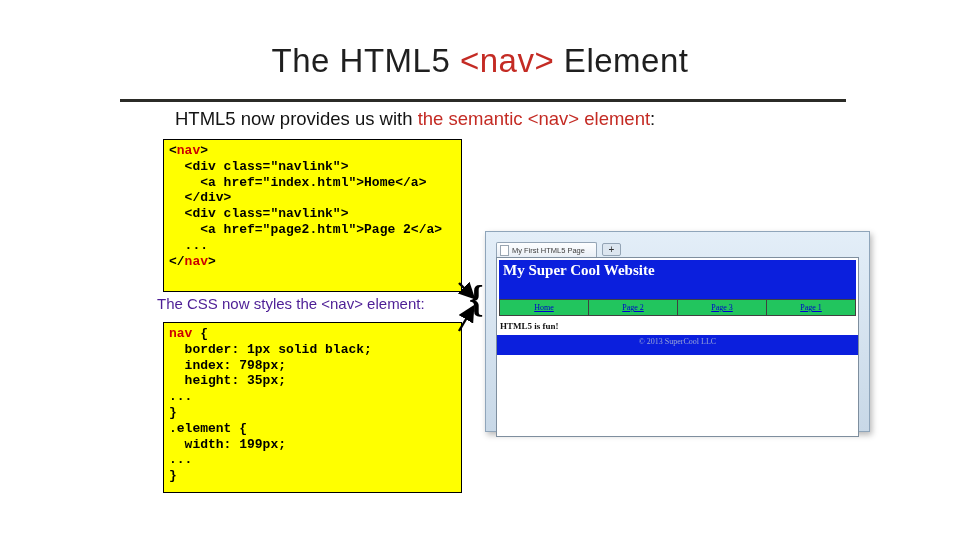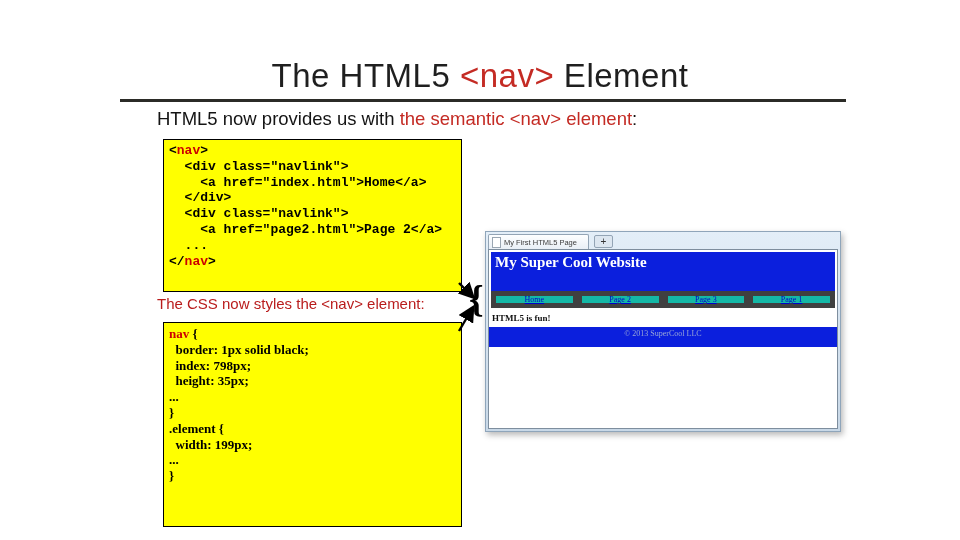--- a/index.html
+++ b/index.html
@@ -1,64 +1,64 @@
 <!DOCTYPE html>
 <html style="--accent-red: #c42b24; --code-red: #cc0000; --code-bg: #ffff00; --site-blue: #0b1fdd; --link-blue: #0000cc;"><head>
 <meta charset="utf-8">
 <style>
   html,body{margin:0;padding:0;background:#fff;}
   .slide{position:relative;width:960px;height:540px;background:#ffffff;overflow:hidden;
          font-family:"Liberation Sans",sans-serif;}
 
   
   .title{position:absolute;top:42px;left:0;width:960px;text-align:center;
-         font-size:33px;letter-spacing:.5px;color:#1f1f1f;font-weight:400;margin-top:15px;}
+         font-size:33px;letter-spacing:.5px;color:#1f1f1f;font-weight:400;}
   .title .tag{color:var(--accent-red);}
 
   
   .divider{position:absolute;left:120px;top:99px;width:726px;height:3px;background:#2b2b27;}
 
   
-  .intro1{position:absolute;left:157px;top:108px;font-size:18.5px;color:#141414;white-space:nowrap;}
+  .intro1{position:absolute;left:175px;top:108px;font-size:18.5px;color:#141414;white-space:nowrap;}
   .intro1 .hl{color:var(--accent-red);}
-  .intro2{position:absolute;left:157px;top:295px;font-size:15px;color:#b91c1c;white-space:nowrap;}
+  .intro2{position:absolute;left:157px;top:295px;font-size:15px;color:#4c1d95;white-space:nowrap;}
 
   
   .codebox{position:absolute;left:163px;width:299px;background:var(--code-bg);
            border:1px solid #000;box-sizing:border-box;padding:3px 5px;
            font-family:"Liberation Mono",monospace;font-weight:bold;font-size:13px;
            line-height:15.8px;color:#000;}
   .box1{top:139px;height:153px;}
-  .box2{top:322px;height:205px;font-family:Liberation Serif, serif;}
+  .box2{top:322px;height:171px;}
   .cl{white-space:pre;}
   .kw{color:var(--code-red);}
 
   
   .arrows{position:absolute;left:455px;top:276px;width:40px;height:62px;}
   .brace{position:absolute;left:469px;top:281px;font-family:"Liberation Serif",serif;
          font-weight:bold;font-size:37px;color:#000;line-height:1;}
 
   
-  .window{position:absolute;left:485px;top:231px;width:356px;height:201px;box-sizing:border-box;
+  .window{position:absolute;left:485px;top:231px;width:385px;height:201px;box-sizing:border-box;
           background:linear-gradient(#e3eef8,#c8d8e7);border:1px solid #8fa5ba;
-          box-shadow:2px 3px 6px rgba(0,0,0,.28);padding:2px;}
+          box-shadow:2px 3px 6px rgba(0,0,0,.28);padding:10px;}
   .tabbar{height:15px;display:flex;align-items:flex-end;gap:5px;}
   .tab{width:101px;height:15px;box-sizing:border-box;display:flex;align-items:center;gap:3px;
        background:linear-gradient(#fdfeff,#e9eff6);border:1px solid #93a4b5;border-bottom:none;
        border-radius:2px 2px 0 0;padding:0 3px;font-size:7.5px;color:#3c3c3c;white-space:nowrap;overflow:hidden;}
   .tabicon{width:7px;height:9px;background:#fff;border:1px solid #9aa6b2;flex:none;}
   .plus{width:19px;height:13px;box-sizing:border-box;background:#dce6f0;border:1px solid #93a4b5;
         border-radius:2px;font-size:10px;line-height:11px;text-align:center;color:#333;margin-bottom:1px;}
   .viewport{position:relative;box-sizing:border-box;height:180px;background:#fff;border:1px solid #7e8e9e;}
   .siteheader{margin:2px 2px 0 2px;height:39px;box-sizing:border-box;background:var(--site-blue);
               color:#ffffff;font-family:"Liberation Serif",serif;font-weight:bold;font-size:15px;
               padding:2px 4px;}
   .sitenav{display:flex;margin:0 2px;height:17px;}
-  .navcell{flex:1;display:flex;align-items:center;justify-content:center;background:#14b8a6;
-           border:5px solid #404040;margin-left:-1px;box-sizing:border-box;}
+  .navcell{flex:1;display:flex;align-items:center;justify-content:center;background:#22c55e;
+           border:1px solid #404040;margin-left:-1px;box-sizing:border-box;}
   .navcell:first-child{margin-left:0;}
   .navcell a{font-family:"Liberation Serif",serif;font-size:8px;color:var(--link-blue);
              text-decoration:underline;}
   .bodytext{margin:5px 2px 4px 3px;font-family:"Liberation Serif",serif;font-weight:bold;
             font-size:9px;color:#111;}
   .sitefooter{margin:0 0;height:20px;box-sizing:border-box;background:var(--site-blue);
               text-align:center;font-family:"Liberation Serif",serif;font-size:8px;
               color:#98a5d6;padding-top:2px;}
 </style>
 </head>

